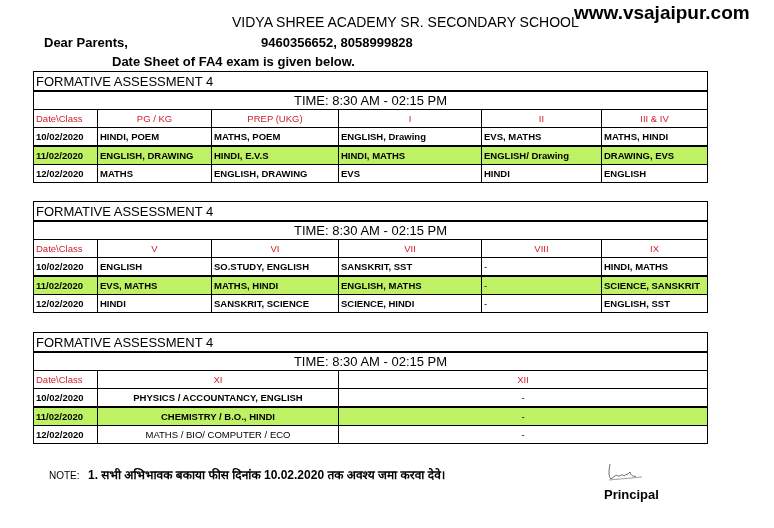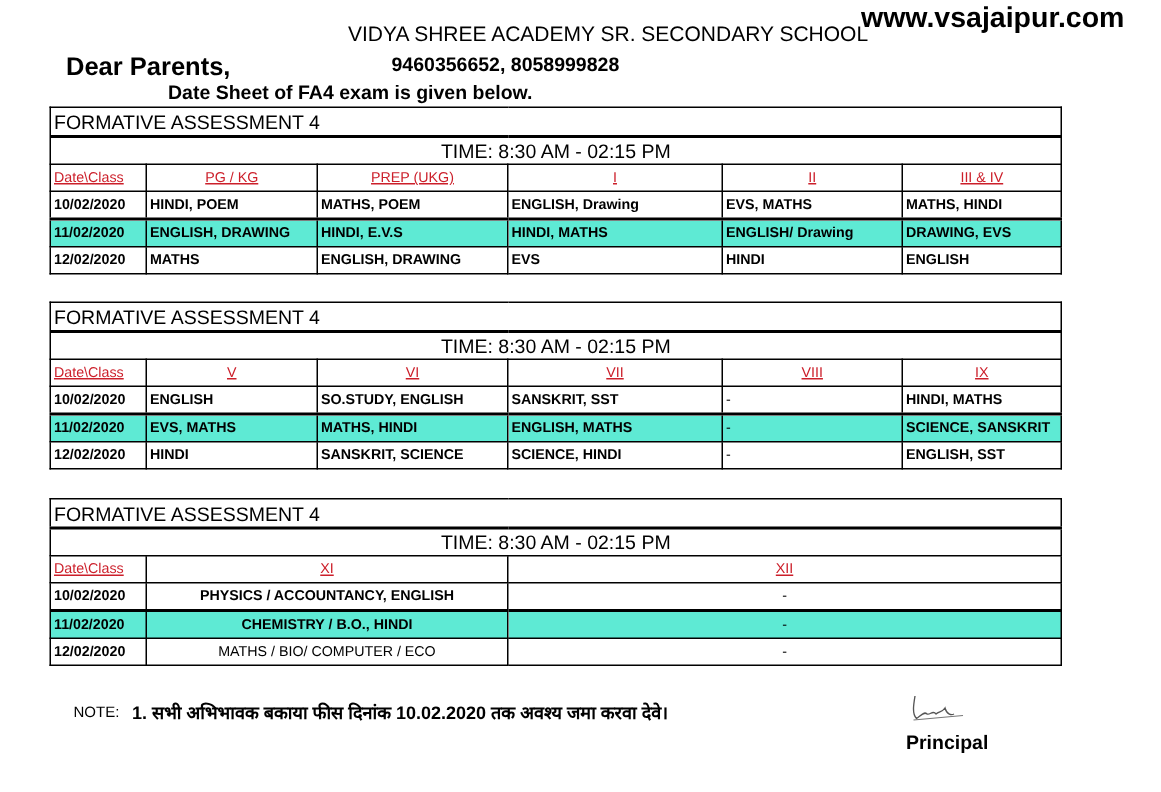--- a/index.html
+++ b/index.html
@@ -1,30 +1,30 @@
 <!DOCTYPE html>
 <html><head>
 <meta charset="utf-8">
 <style>
   html, body { margin:0; padding:0; background:#ffffff; }
   body { width:774px; height:528px; position:relative; overflow:hidden; font-family:"Liberation Sans", sans-serif; color:#000; }
   .abs { position:absolute; white-space:nowrap; }
   .school { left:232px; top:14px; font-size:14px; }
   .web { left:574px; top:2px; font-size:19px; font-weight:bold; }
-  .dear { left:24px; top:35px; font-size:17px; font-weight:bold;padding-left:20px; }
+  .dear { left:24px; top:35px; font-size:13px; font-weight:bold;padding-left:20px; }
   .phones { left:261px; top:35px; font-size:13px; font-weight:bold; }
   .intro { left:100px; top:54px; font-size:13px; font-weight:bold;padding-left:12px; }
 
   table.sheet { position:absolute; left:33px; width:674px; border-collapse:collapse; table-layout:fixed; }
   table.sheet td { border:1px solid #000; font-size:9.5px; font-weight:bold; height:17px; padding:0 2px; overflow:hidden; white-space:nowrap; }
   table.sheet tr.title td { font-size:13px; font-weight:normal; height:18px; border-bottom:2px solid #000; }
   table.sheet tr.time td { font-size:13px; text-align:center; font-weight:normal; height:17px; }
-  table.sheet tr.head td { color:#cc1f2a; text-align:center; font-weight:normal; font-size:9.5px;text-decoration:underline; }
+  table.sheet tr.head td { color:#cc1f2a; text-align:center; font-weight:normal; font-size:9.5px; }
   table.sheet tr.head td.first { text-align:left; }
-  table.sheet tr.row2 td { background:#5eead4; border-top:2px solid #000; }
+  table.sheet tr.row2 td { background:#bef264; border-top:2px solid #000; }
   table.sheet td.center { text-align:center; font-weight:normal;margin-top:12px; }
   table.sheet td.dash { font-weight:normal; }
   table.sheet td.date { font-weight:bold; }
   #t1 { top:71px; }
   #t2 { top:201px; }
   #t3 { top:332px; }
 
   .note-label { left:37px; top:470px; font-size:10px;margin-left:12px; }
   .note-text { left:88px; top:466px; font-size:12px; font-weight:bold;text-align:center; }
   .sign { left:606px; top:460px; width:40px; height:20px; }

